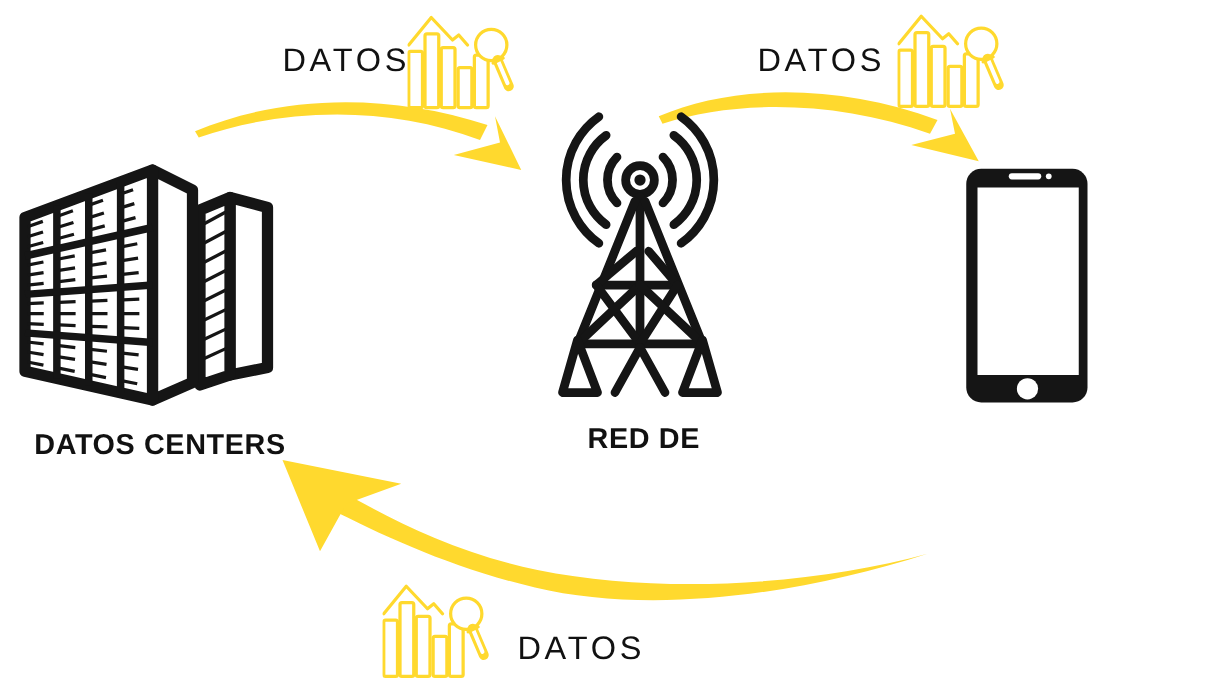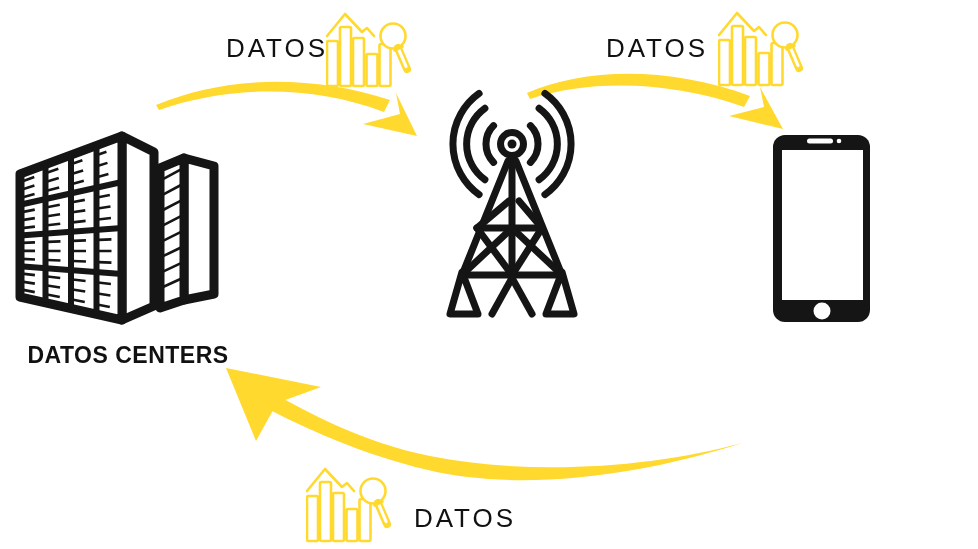--- a/index.html
+++ b/index.html
@@ -160,18 +160,19 @@
       <use href="#sym-chart"></use>
     </svg>
 
   <div class="abs flow-label" style="left:277px;top:33px">DATOS</div>
   <div class="abs flow-label" style="left:657px;top:33px">DATOS</div>
   <div class="abs flow-label" style="left:465px;top:503px">DATOS</div>
 
   <div class="abs node-label" style="left:128px;top:338px">DATOS CENTERS</div>
 
   <div class="abs node-label" style="left:515px;top:333px">
+    <div>RED DE</div>
   </div>
 
   <div class="abs node-label" style="left:822px;top:354px">
   </div>
 
 </div>
 
 </body></html>

